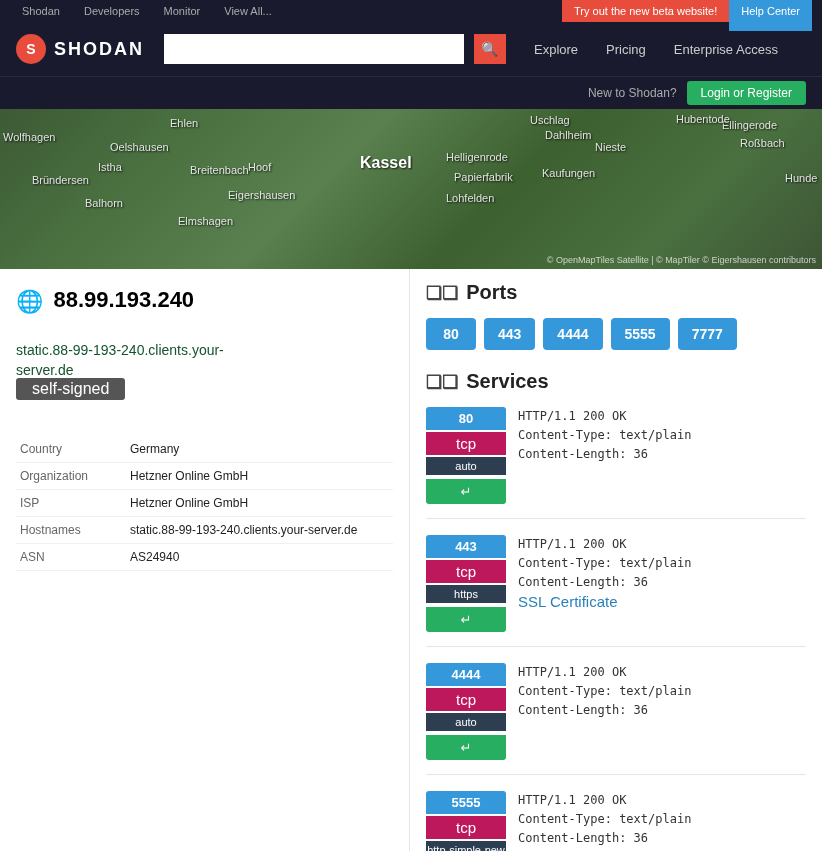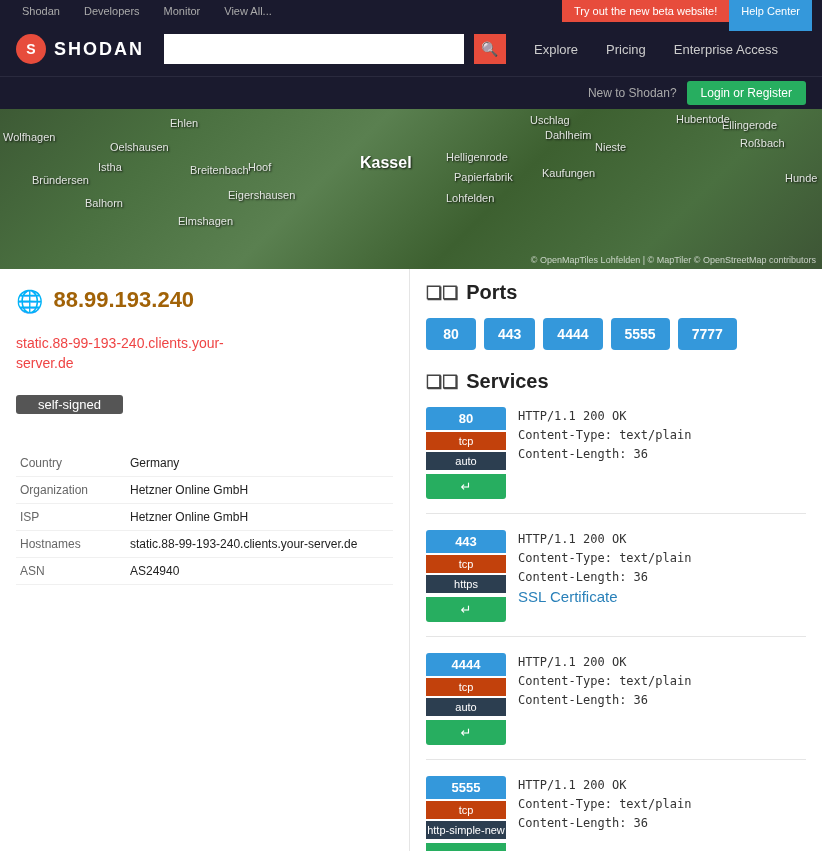--- a/index.html
+++ b/index.html
@@ -198,35 +198,35 @@
       margin-bottom: 4px;
       flex-wrap: wrap;
     }
     .ip-globe {
       font-size: 22px;
       margin-top: 2px;
     }
     .ip-address {
       font-size: 22px;
       font-weight: bold;
-      color: #a16207;
+      color: #000000;
     }
     .ip-hostname {
       font-size: 14px;
-      color: #ef4444;
-      margin-top: 10px;
+      color: #14532d;
+      margin-top: 17px;
     }
     .self-signed-badge {
       display: inline-block;
       background: #555;
       color: #fff;
-      font-size: 13px;
-      padding: 2px 22px;
+      font-size: 16px;
+      padding: 2px 16px;
       border-radius: 3px;
-      margin-top: 24px;
+      margin-top: 0;
       margin-bottom: 12px;
     }
 
     
     .info-table {
       width: 100%;
       border-collapse: collapse;
       margin-top: 24px;
     }
     .info-table td {
@@ -311,23 +311,23 @@
     .service-port-badge {
       background: #3498db;
       color: #fff;
       font-size: 13px;
       font-weight: bold;
       padding: 4px 0;
       text-align: center;
       border-radius: 3px 3px 0 0;
     }
     .service-protocol-badge {
-      background: #c2410c;
-      color: #fff;
-      font-size: 11px;
+      background: #be185d;
+      color: #fff;
+      font-size: 15px;
       padding: 3px 0;
       text-align: center;
     }
     .service-type-badge {
       background: #2c3e50;
       color: #fff;
       font-size: 11px;
       padding: 3px 0;
       text-align: center;
     }
@@ -409,21 +409,21 @@
     <span class="map-label" style="left:454px;top:62px">Papierfabrik</span>
     <span class="map-label" style="left:542px;top:58px">Kaufungen</span>
     <span class="map-label" style="left:228px;top:80px">Eigershausen</span>
     <span class="map-label" style="left:446px;top:83px">Lohfelden</span>
     <span class="map-label" style="left:85px;top:88px">Balhorn</span>
     <span class="map-label" style="left:178px;top:106px">Elmshagen</span>
     <span class="map-label" style="left:740px;top:28px">Roßbach</span>
     <span class="map-label" style="left:722px;top:10px">Ellingerode</span>
     <span class="map-label" style="left:676px;top:4px">Hubentode</span>
     <span class="map-label" style="left:785px;top:63px">Hunde</span>
-    <span class="map-copyright">© OpenMapTiles Lohfelden | © MapTiler © OpenStreetMap contributors</span>
+    <span class="map-copyright">© OpenMapTiles Satellite | © MapTiler © Eigershausen contributors</span>
   </div>
 </div>
 
 <div class="content">
 
   <div class="left-panel">
     <div class="ip-header">
       <span class="ip-globe">🌐</span>
       <span class="ip-address">88.99.193.240</span>
       <span class="ip-hostname">static.88-99-193-240.clients.your-</span>

